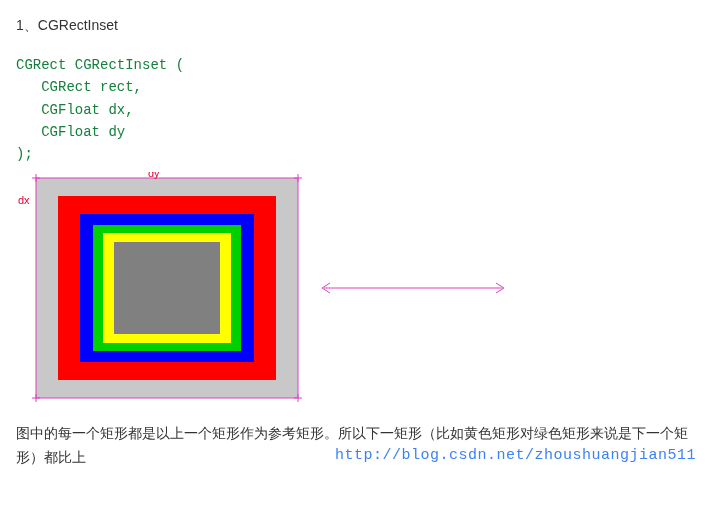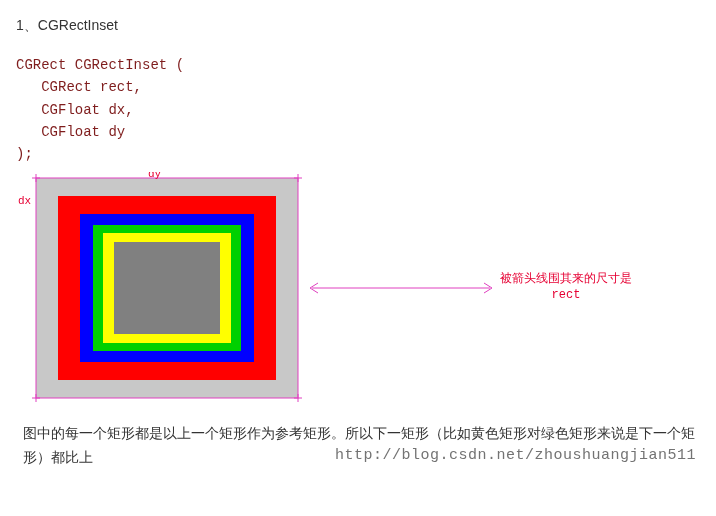--- a/index.html
+++ b/index.html
@@ -12,60 +12,59 @@
     background: #fff;
     width: 716px;
     box-sizing: border-box;
     overflow: hidden;
   }
   .heading {
     margin-bottom: 16px;
   }
   .codeblock {
     font-family: "Courier New", monospace;
-    color: #7f1d1d;
+    color: #15803d;
     white-space: pre;
     line-height: 1.6;
     margin: 4px 0 6px 0;
   }
   .desc {
     margin: 4px 0 14px 0;
   }
   .diagram-row {
     display: flex;
     align-items: center;
-    gap: 0;
-    font-family: Liberation Mono, monospace;
+    gap: 12px;
   }
   .diagram-wrap {
     position: relative;
     width: 290px;
     height: 232px;
   }
   svg { display: block; }
   .arrow-side {
     display: flex;
     align-items: center;
   }
   .arrow-side svg { }
   .arrow-label {
     color: #e60033;
     font-size: 12px;
     text-align: center;
     line-height: 1.3;
     margin-left: 4px;
   }
   .para {
-    margin: 18px 0 0 7px;
+    margin: 18px 0 0 0;
   }
   .watermark {
     position: absolute;
     right: 4px;
     bottom: 34px;
-    color: #737373;
+    color: #3b82f6;
     font-family: "Courier New", monospace;
     font-size: 15px;
     letter-spacing: 0.5px;
     pointer-events: none;
   }
   .page-wrap {
     position: relative;
     height: 488px;
   }
 </style>
@@ -114,24 +113,20 @@
       <text x="2" y="32" font-size="11" fill="#e60033">dx</text>
     </svg>
   </div>
 
   <div class="arrow-side">
     <svg width="190" height="20">
       <line x1="6" y1="10" x2="184" y2="10" stroke="#e040c0" stroke-width="1"></line>
       <polyline points="12,5 4,10 12,15" fill="none" stroke="#e040c0" stroke-width="1"></polyline>
       <polyline points="178,5 186,10 178,15" fill="none" stroke="#e040c0" stroke-width="1"></polyline>
     </svg>
-    <div class="arrow-label">
-      <div>被箭头线围其来的尺寸是</div>
-      <div>rect</div>
-    </div>
   </div>
 </div>
 
 <div class="para">图中的每一个矩形都是以上一个矩形作为参考矩形。所以下一矩形（比如黄色矩形对绿色矩形来说是下一个矩形）都比上</div>
 
 <div class="watermark">http://blog.csdn.net/zhoushuangjian511</div>
 
 </div>
 
 </body></html>

